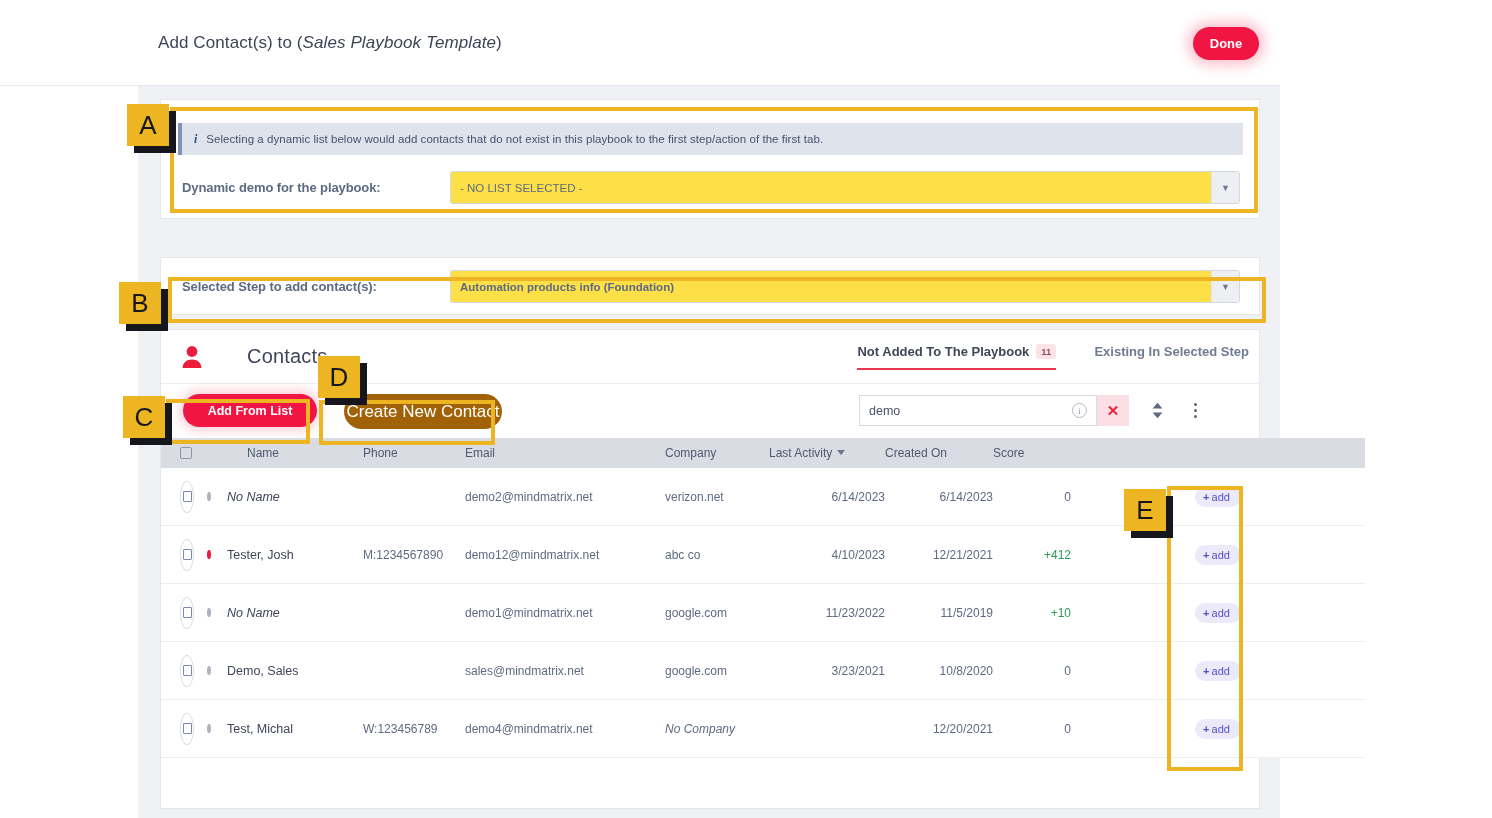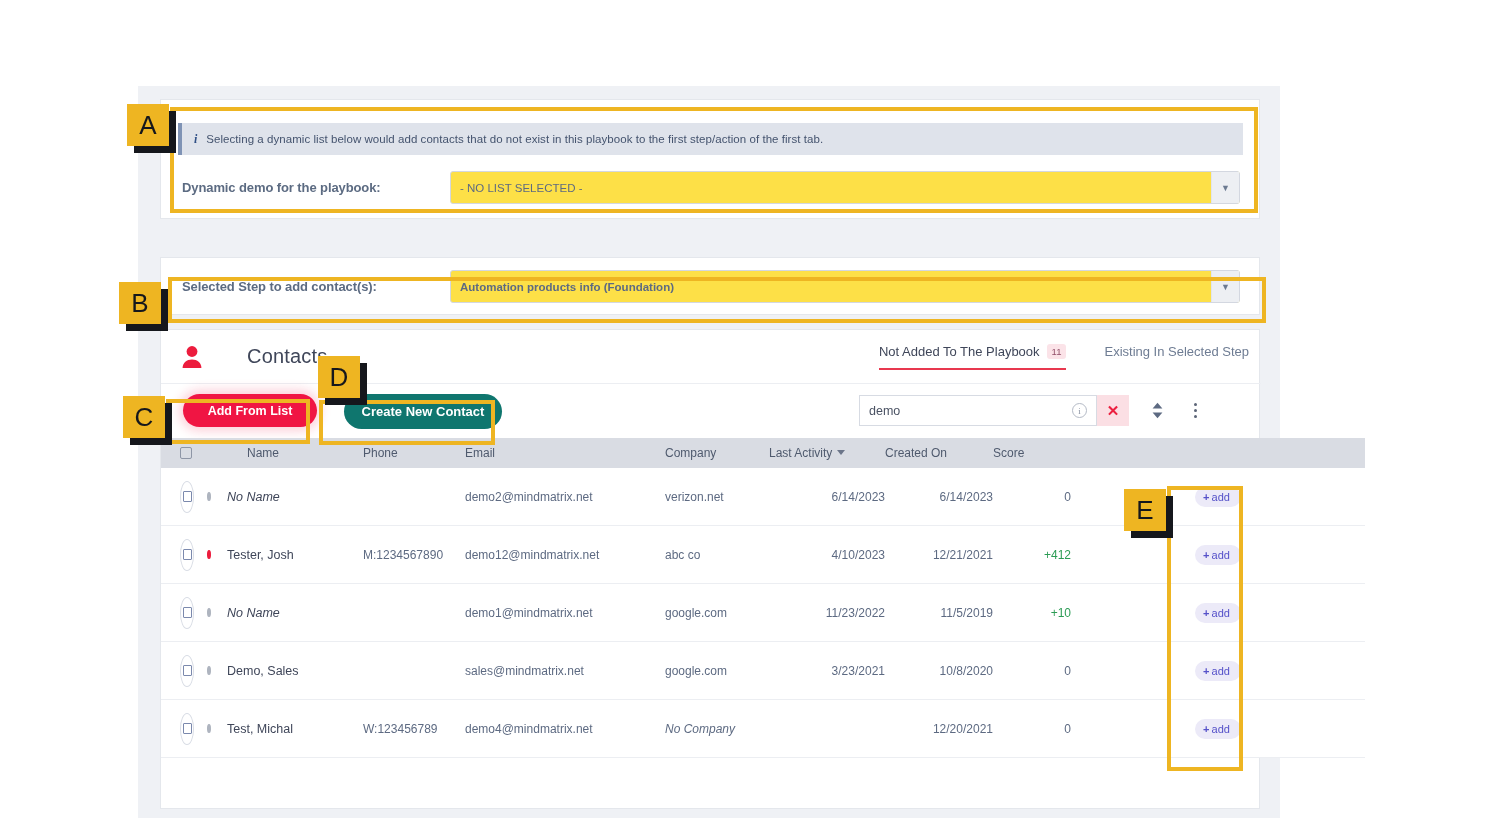--- a/index.html
+++ b/index.html
@@ -161,20 +161,21 @@
   }
 
   .tabs { position: absolute; right: 12px; top: 14px; display: flex; align-items: flex-start; }
   .tab {
     font-size: 13px;
     color: #6e7c93;
     padding: 0 0 9px 0;
     cursor: pointer;
     white-space: nowrap;
     border-bottom: 2px solid transparent;
+    font-weight: bold;
   }
   .tab.active { color: #3f4659; border-bottom: 2px solid #e8384f; }
   .tab-badge {
     display: inline-block;
     margin-left: 7px;
     background: #fbe3e8;
     color: #93506a;
     font-size: 9.5px;
     border-radius: 3px;
     padding: 2px 5px;
@@ -197,23 +198,23 @@
   }
   .btn-add-list {
     left: 22px; top: 10px;
     width: 134px; height: 33px;
     background: #f01543;
     box-shadow: 0 0 11px 4px rgba(240,21,67,.20);
   }
   .btn-create {
     left: 183px; top: 10px;
     width: 158px; height: 35px;
-    background: #0f766e;
-    font-weight: bold;
-    font-size: 13px;
+    background: #a16207;
+    font-weight: normal;
+    font-size: 17px;
   }
 
   .search-wrap { position: absolute; left: 698px; top: 11px; display: flex; align-items: center; }
   .search-field {
     position: relative;
     width: 238px; height: 31px;
     background: #ffffff;
     border: 1px solid #d7dbe3;
     display: flex;
     align-items: center;
@@ -393,20 +394,24 @@
     justify-content: center;
     box-shadow: 7px 7px 0 0 #15171c;
     z-index: 50;
   }
 </style>
 </head>
 <body>
 
 <div id="root">
 
+  <div class="header">
+    <div class="page-title"><span>Add Contact(s) to (</span><span class="ital">Sales Playbook Template</span><span>)</span></div>
+    <button class="done-btn">Done</button>
+  </div>
 
   <div class="body-area">
 
     <div class="card card-dynamic">
       <div class="info-bar">
         <span class="i-icon">i</span>
         <span class="i-text">Selecting a dynamic list below would add contacts that do not exist in this playbook to the first step/action of the first tab.</span>
       </div>
       <div class="field-row dyn-row">
         <div class="field-label">Dynamic demo for the playbook:</div>

